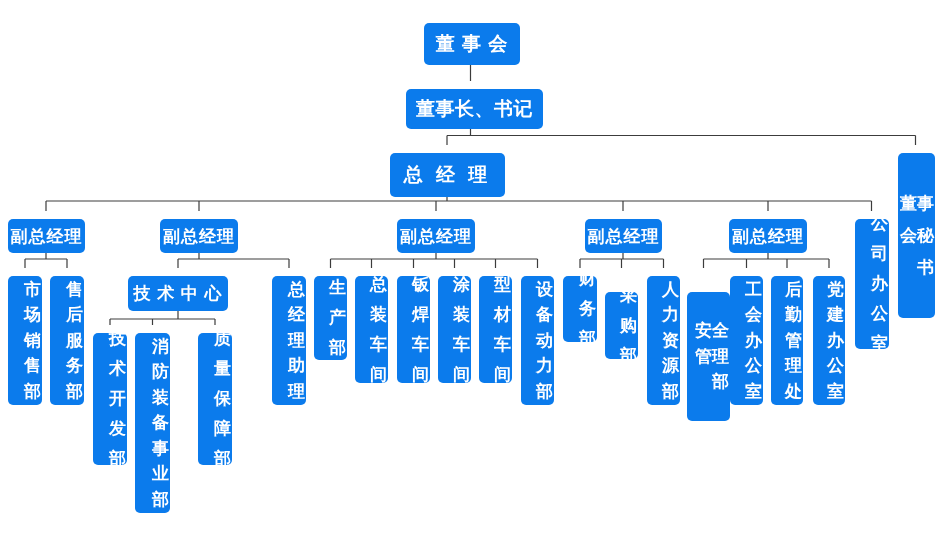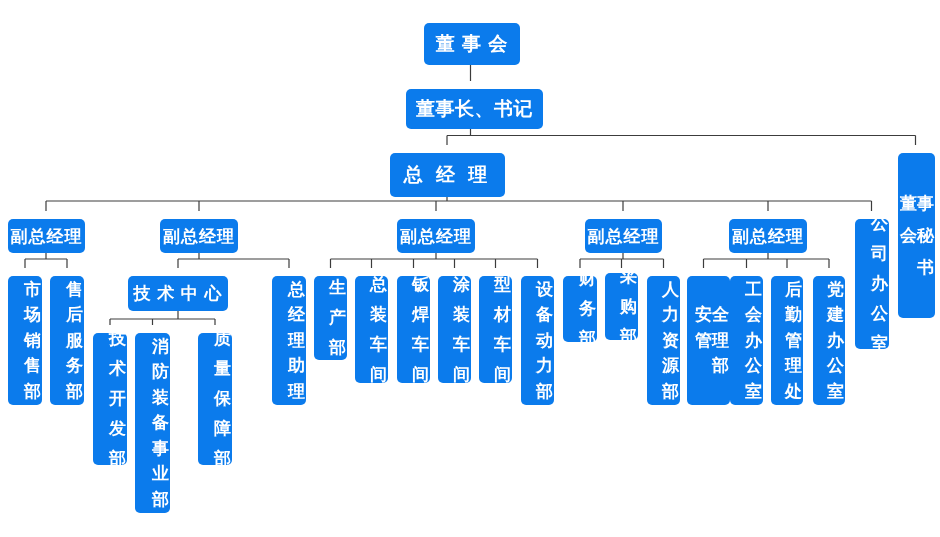--- a/index.html
+++ b/index.html
@@ -103,21 +103,21 @@
   <div class="box vbox lh26" style="left:198px;top:325px;width:34px;height:132px">质量保障部</div>
 
   <div class="box vbox lh26" style="left:314px;top:268px;width:33px;height:84px">生产部</div>
   <div class="box vbox lh26" style="left:355px;top:268px;width:33px;height:107px">总装车间</div>
   <div class="box vbox lh26" style="left:397px;top:268px;width:33px;height:107px">钣焊车间</div>
   <div class="box vbox lh26" style="left:438px;top:268px;width:33px;height:107px">涂装车间</div>
   <div class="box vbox lh26" style="left:479px;top:268px;width:33px;height:107px">型材车间</div>
   <div class="box vbox" style="left:521px;top:268px;width:33px;height:129px">设备动力部</div>
 
   <div class="box vbox lh26" style="left:563px;top:268px;width:34px;height:66px">财务部</div>
-  <div class="box vbox lh26" style="left:605px;top:265px;width:33px;height:67px">采购部</div>
+  <div class="box vbox lh26" style="left:605px;top:284px;width:33px;height:67px">采购部</div>
   <div class="box vbox" style="left:647px;top:268px;width:33px;height:129px">人力资源部</div>
 
-  <div class="box vbox" style="left:687px;top:268px;width:43px;height:129px">安全管理部</div>
+  <div class="box vbox" style="left:687px;top:284px;width:43px;height:129px">安全管理部</div>
   <div class="box vbox" style="left:730px;top:268px;width:33px;height:129px">工会办公室</div>
   <div class="box vbox" style="left:771px;top:268px;width:32px;height:129px">后勤管理处</div>
   <div class="box vbox" style="left:813px;top:268px;width:32px;height:129px">党建办公室</div>
 
 </div>
 
 </body></html>

